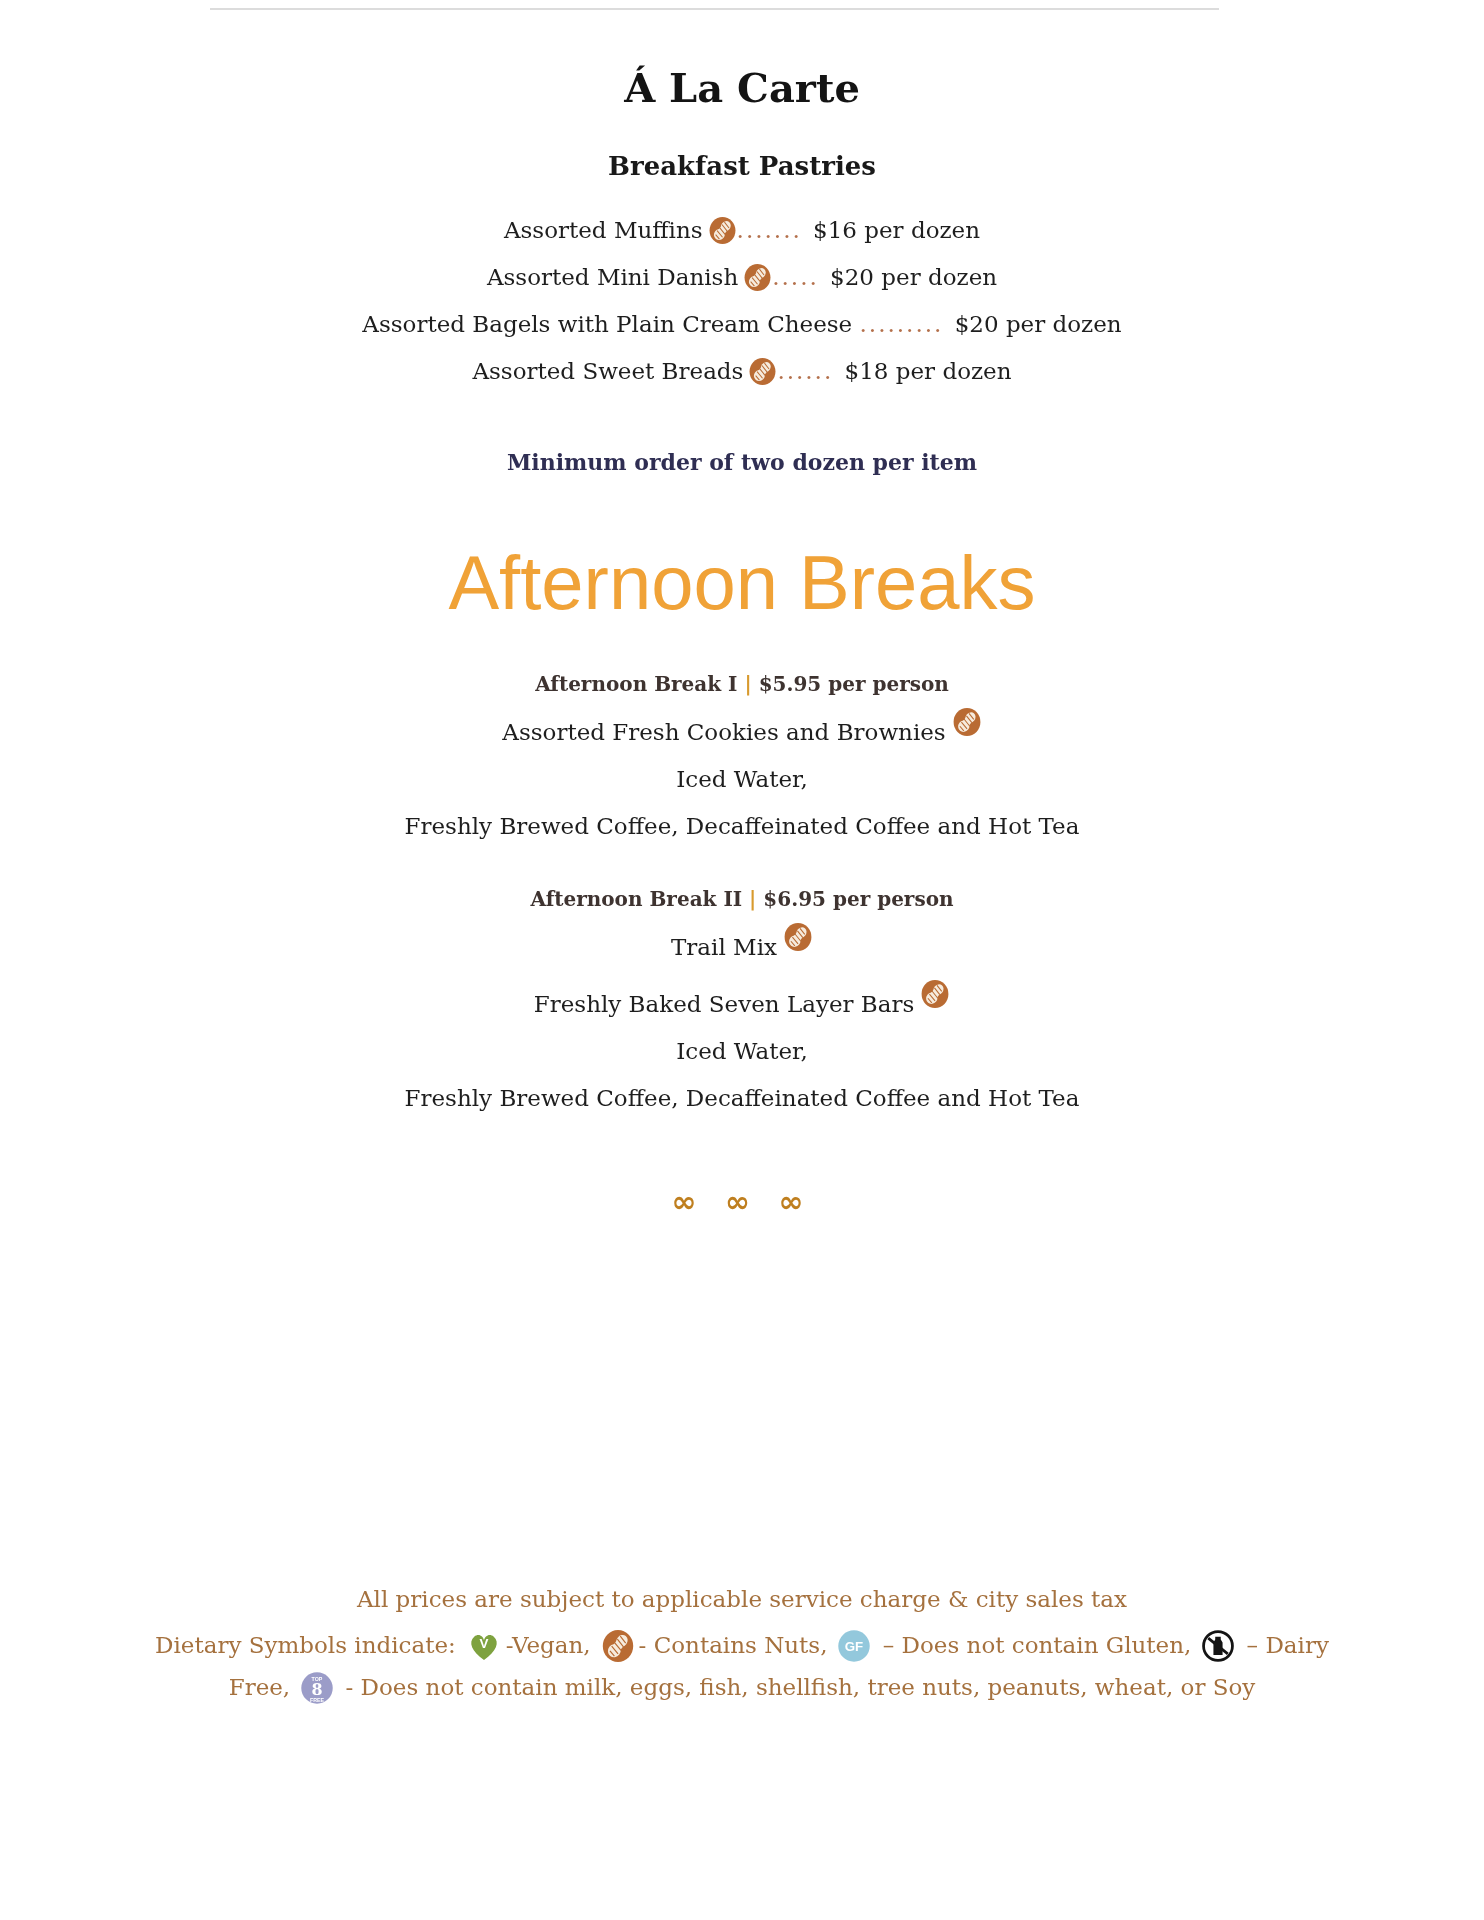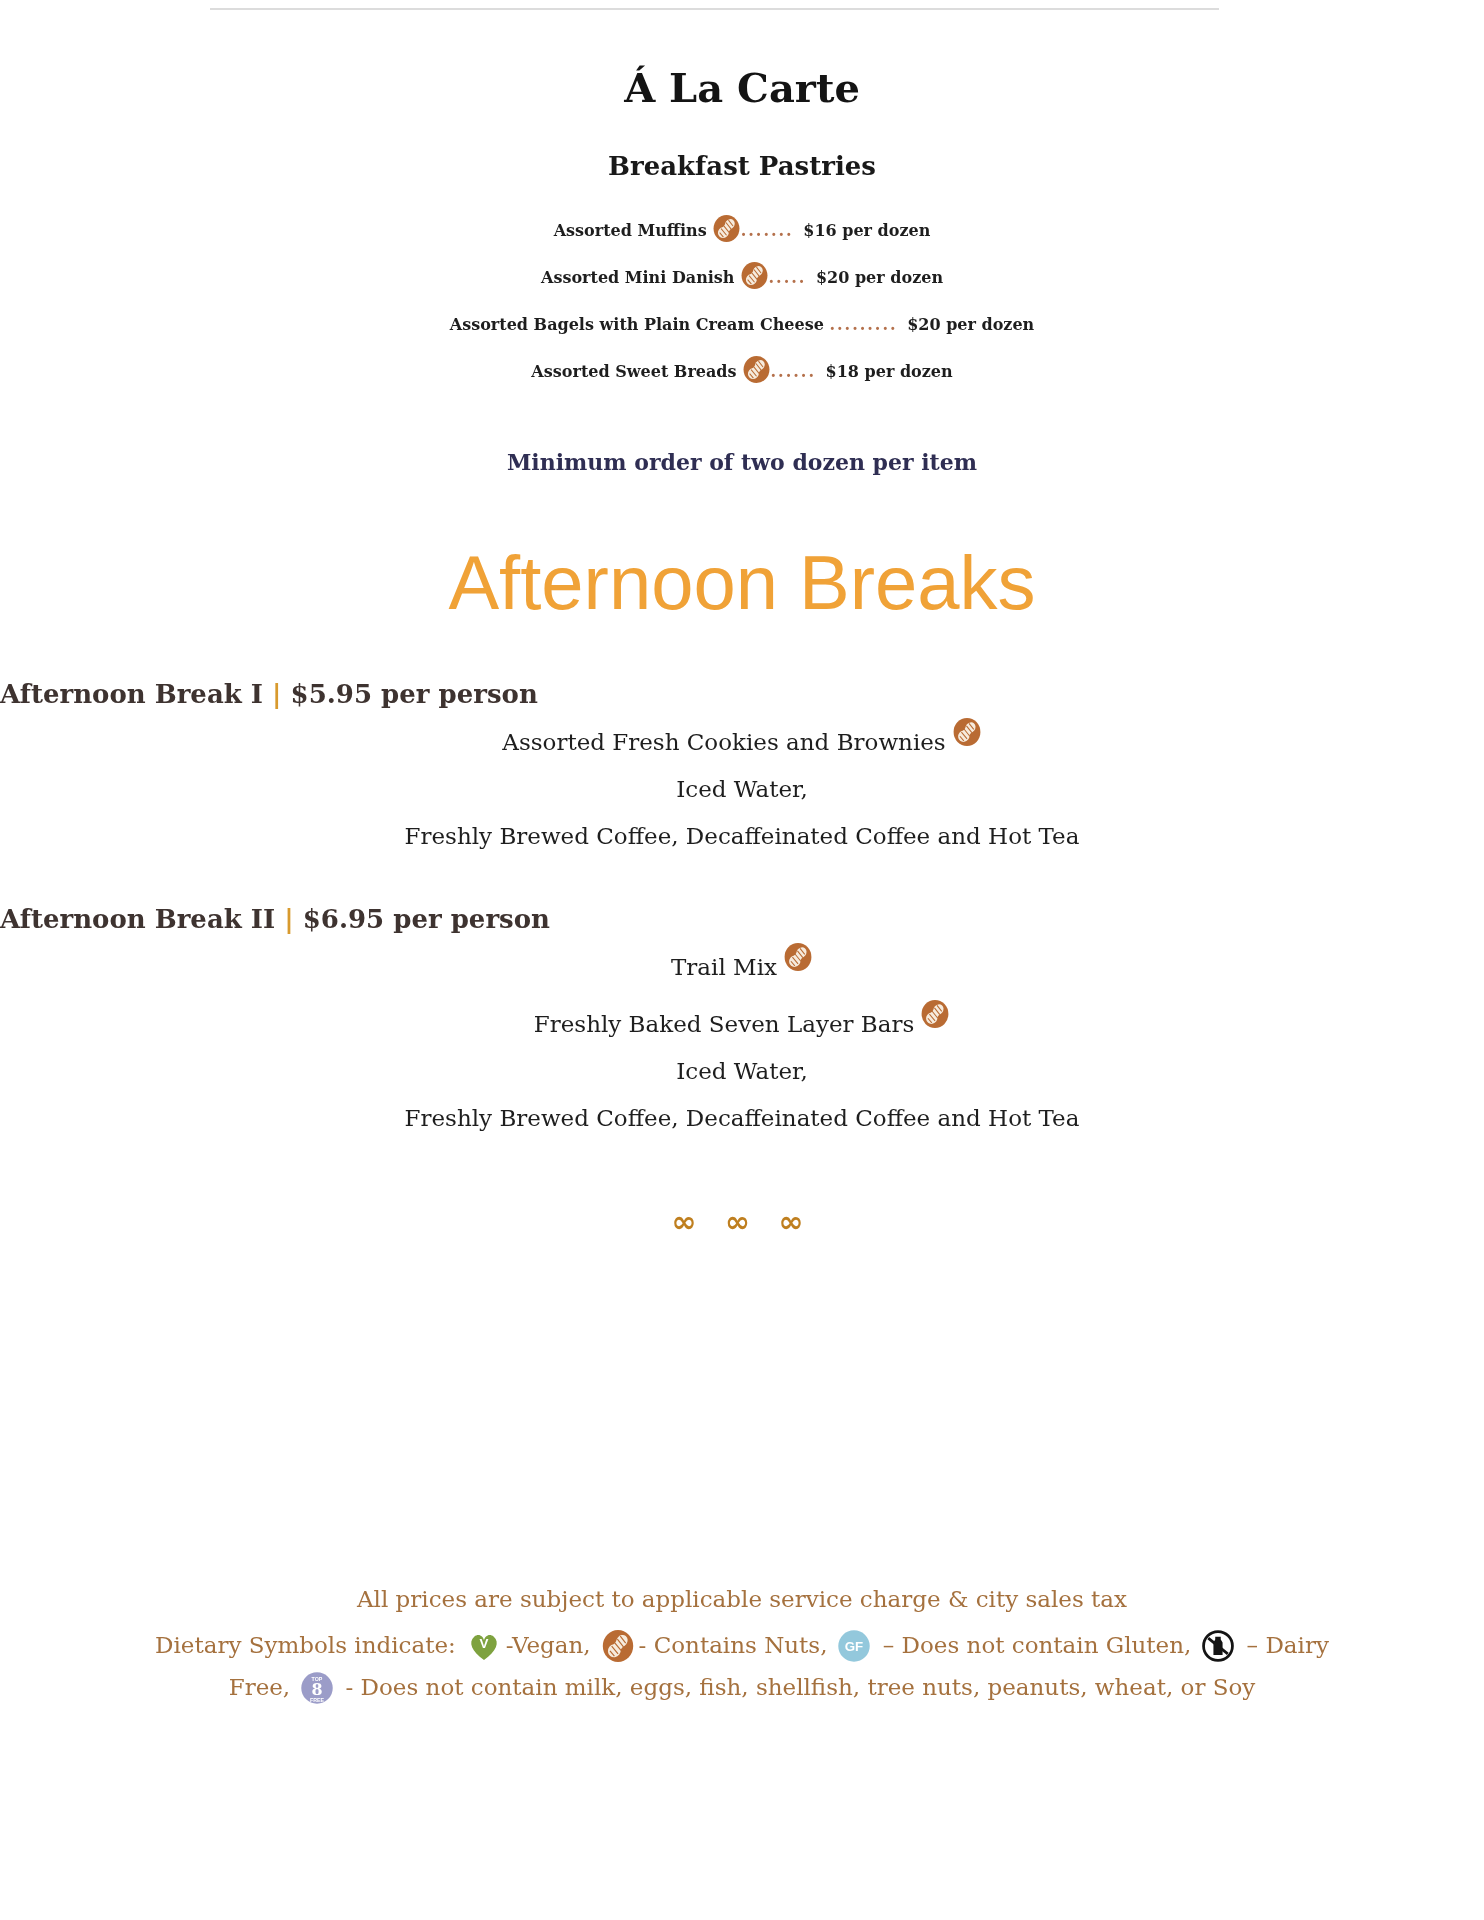--- a/index.html
+++ b/index.html
@@ -17,35 +17,35 @@
   .header{margin-top:70px;padding-right:265px;text-align:right;}
   .pn-label{font-size:21px;letter-spacing:10px;color:#8a827c;}
   .pn-bar{font-size:21px;color:#5a5450;margin:0 8px 0 12px;}
   .pn-num{font-size:22px;font-weight:bold;color:#2f2a26;}
   .header-rule{border:none;border-top:2px solid #dcdcdc;margin:8px 265px 0 210px;}
   
   .doc-title{margin:54px 0 0;text-align:center;font-size:40px;font-weight:bold;color:#141414;}
   .bf-heading{margin:40px 0 0;text-align:center;font-size:26px;font-weight:bold;color:#191919;}
   
   .menu-list{margin-top:26px;}
-  .menu-line{margin:0;text-align:center;font-size:16px;line-height:47px;color:#1e1e1e;font-weight:bold;}
+  .menu-line{margin:0;text-align:center;font-size:23px;line-height:47px;color:#1e1e1e;}
   .dots{color:#b4704b;letter-spacing:2px;}
   .item-price{color:#1e1e1e;}
   .icon{display:inline-block;}
   .menu-line .nut-icon{width:29px;height:29px;vertical-align:-7px;margin-left:5px;}
   .menu-line .dots{margin-right:4px;}
   
   .min-note{margin:54px 0 0;text-align:center;font-size:22px;font-weight:bold;color:#2f2e53;}
   
   .big-heading{
     margin:58px 0 0;text-align:center;
     font-family:"Liberation Sans",sans-serif;font-weight:400;
     font-size:76px;line-height:100px;color:#f0a237;
   }
-  .break-heading{margin:42px 0 0;text-align:left;font-size:26px;font-weight:bold;color:#3e3330;line-height:38px;}
+  .break-heading{margin:32px 0 0;text-align:center;font-size:20px;font-weight:bold;color:#3e3330;line-height:38px;}
   .break-heading .pipe{color:#d89a2e;}
   .break-line{margin:4px;text-align:center;font-size:23px;line-height:43px;color:#1e1e1e;}
   .break-line .nut-icon{width:30px;height:30px;vertical-align:3px;margin-left:6px;}
   .break-line.spaced{margin-top:10px;}
   .break-2{margin-top:20px;}
   
   .ornament{
     margin:64px 0 0;text-align:center;
     font-family:"DejaVu Sans",sans-serif;font-weight:bold;
     font-size:30px;letter-spacing:9px;color:#bf7f1f;

